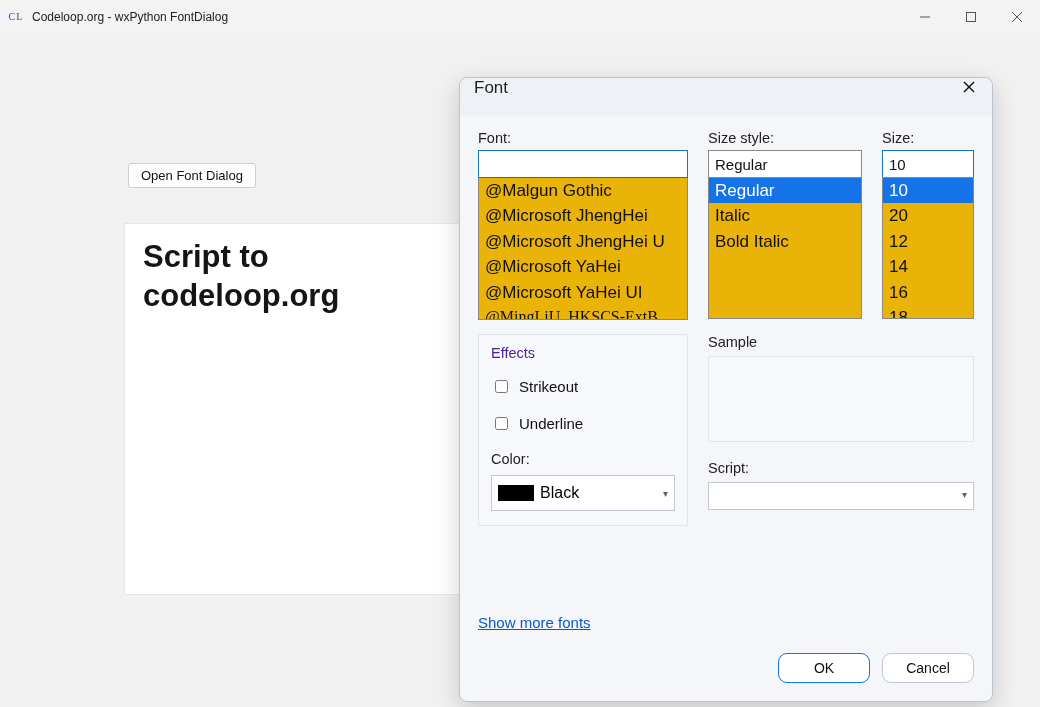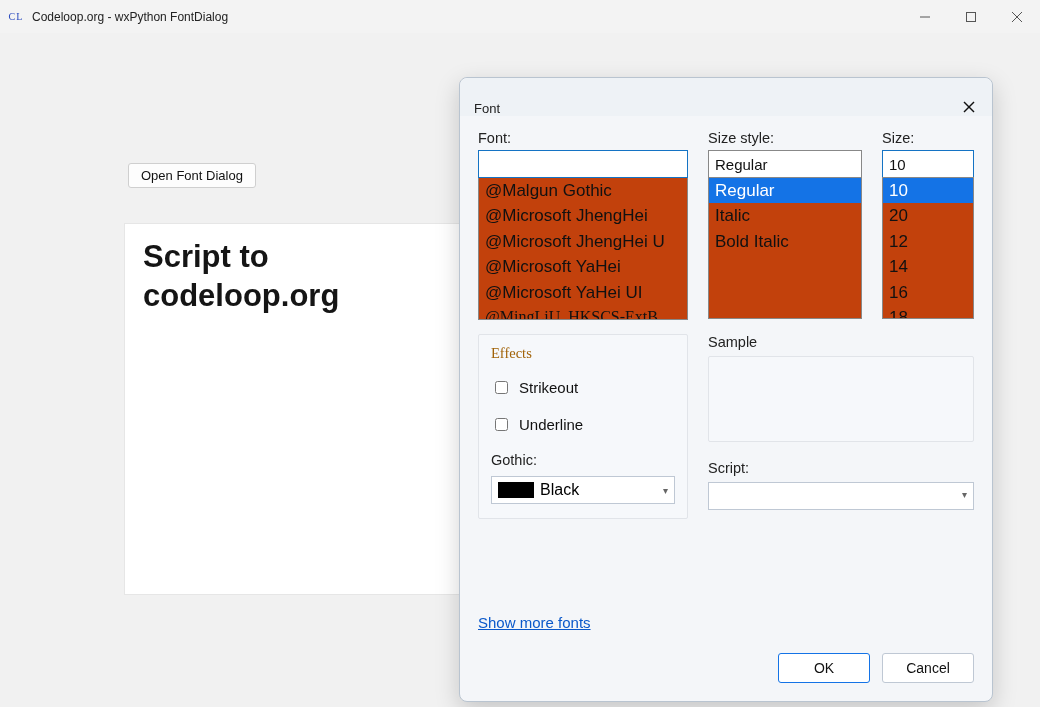--- a/index.html
+++ b/index.html
@@ -32,31 +32,31 @@
 
   
   .fontdlg {
     position:absolute; left:459px; top:44px; width:534px; height:625px;
     background:#f4f6f9; border:1px solid #b9c4d0; border-radius:8px;
     box-shadow:0 8px 24px rgba(0,0,0,.18);
     display:flex; flex-direction:column;
   }
   .fontdlg .dlgtitlebar {
     height:38px; background:#eef2f6; border-radius:8px 8px 0 0;
-    display:flex; align-items:flex-end; padding:0 14px; font-size:13px; color:#222;
+    display:flex; align-items:flex-start; padding:0 14px; font-size:17px; color:#222;
   }
   .fontdlg .dlgtitlebar .closebtn { margin-left:auto; width:18px; height:18px; display:flex; align-items:center; justify-content:center; color:#111; }
   .fontdlg .dlgbody { flex:1; padding:14px 18px 1px 18px; position:relative; }
 
   .section-label { font-size:14.5px; color:#222; margin-bottom:4px; }
   .txtinput {
     width:100%; height:28px; border:1px solid #1473c4; background:#fff; padding:2px 6px; font-size:15px; color:#111;
   }
   .listbox {
-    border:1px solid #888; background:#c2410c; overflow-y:auto; position:relative;
+    border:1px solid #888; background:#eab308; overflow-y:auto; position:relative;
   }
   .listbox .item { padding:1px 6px; font-size:17px; color:#111; white-space:nowrap; line-height:1.38; }
   .listbox .item.selected { background:#1473e6; color:#fff; }
   .listbox .item.serif { font-family: "Times New Roman", serif; font-size:16px; }
 
   
   .cols { display:flex; gap:20px; }
   .col-font  { width:210px; }
   .col-style { width:154px; }
   .col-size  { width:92px; }
@@ -65,47 +65,47 @@
   .col-style .listbox { height:142px; margin-top:-1px; }
   .col-size  .listbox { height:142px; margin-top:-1px; }
   .col-style .txtinput, .col-size .txtinput { border-color:#888; }
   .col-size  .txtinput { border-color:#1473c4; }
 
   
 
   
   .midrow { display:flex; gap:20px; margin-top:14px; }
   .effects { width:210px; border:1px solid #e1e4e9; background:#f6f8fb; border-radius:2px; padding:10px 12px 14px 12px; }
-  .effects .grplabel { font-size:14.5px; color:#a16207; margin-bottom:16px;font-family:Liberation Serif, serif; }
+  .effects .grplabel { font-size:14.5px; color:#4c1d95; margin-bottom:16px; }
   .effects label.ck { display:flex; align-items:center; gap:8px; font-size:15px; color:#111; margin-bottom:18px; }
   .effects label.ck input { width:13px; height:13px; }
   .effects .colorlbl { font-size:14.5px; color:#222; margin-bottom:8px; }
   .colorsel {
     display:flex; align-items:center; gap:6px; border:1px solid #bfc8d4; background:#fff;
-    height:28px; padding:0 6px; position:relative;
+    height:36px; padding:0 6px; position:relative;
   }
   .colorsel .sw { width:36px; height:16px; background:#000; }
   .colorsel .chev { margin-left:auto; color:#666; font-size:10px; }
 
   .samplebox { flex:1; }
   .samplebox .grplabel { font-size:14.5px; color:#222; margin-bottom:6px; }
   .samplebox .preview {
     height:86px; border:1px solid #e1e4e9; background:#f6f8fb; border-radius:2px;
   }
   .scriptlbl { font-size:14.5px; color:#222; margin:18px 0 6px 0; }
   .scriptsel {
     height:28px; border:1px solid #bfc8d4; background:#fff; position:relative;
   }
   .scriptsel .chev { position:absolute; right:6px; top:6px; color:#666; font-size:10px; }
 
   .showmore { position:absolute; left:18px; bottom:70px; color:#0a58ca; font-size:15px; text-decoration:underline; }
 
   .dlgbuttons { position:absolute; right:18px; bottom:18px; display:flex; gap:12px; }
   .dlgbuttons button {
-    width:92px; height:30px; font-size:14px; border-radius:3px;
+    width:92px; height:30px; font-size:14px; border-radius:9px;
     background:#fff; border:1px solid #bfc8d4; color:#111;
   }
   .dlgbuttons button.primary { border:1px solid #1473e6; }
 
   
   .listbox::-webkit-scrollbar { width:14px; }
   .listbox::-webkit-scrollbar-thumb { background:#c5c9cf; }
   .listbox::-webkit-scrollbar-track { background:#f0f0f0; }
 </style>
 </head>
@@ -201,21 +201,21 @@
         <div class="effects">
           <div class="grplabel">Effects</div>
           <label class="ck">
             <input type="checkbox" style="">
             <span>Strikeout</span>
           </label>
           <label class="ck">
             <input type="checkbox" style="">
             <span>Underline</span>
           </label>
-          <div class="colorlbl">Gothic:</div>
+          <div class="colorlbl">Color:</div>
           <div class="colorsel">
             <div class="sw" style="background: rgb(0, 0, 0);"></div>
             <span>Black</span>
             <span class="chev">▾</span>
           </div>
         </div>
 
         <div class="samplebox">
           <div class="grplabel">Sample</div>
           <div class="preview"></div>

